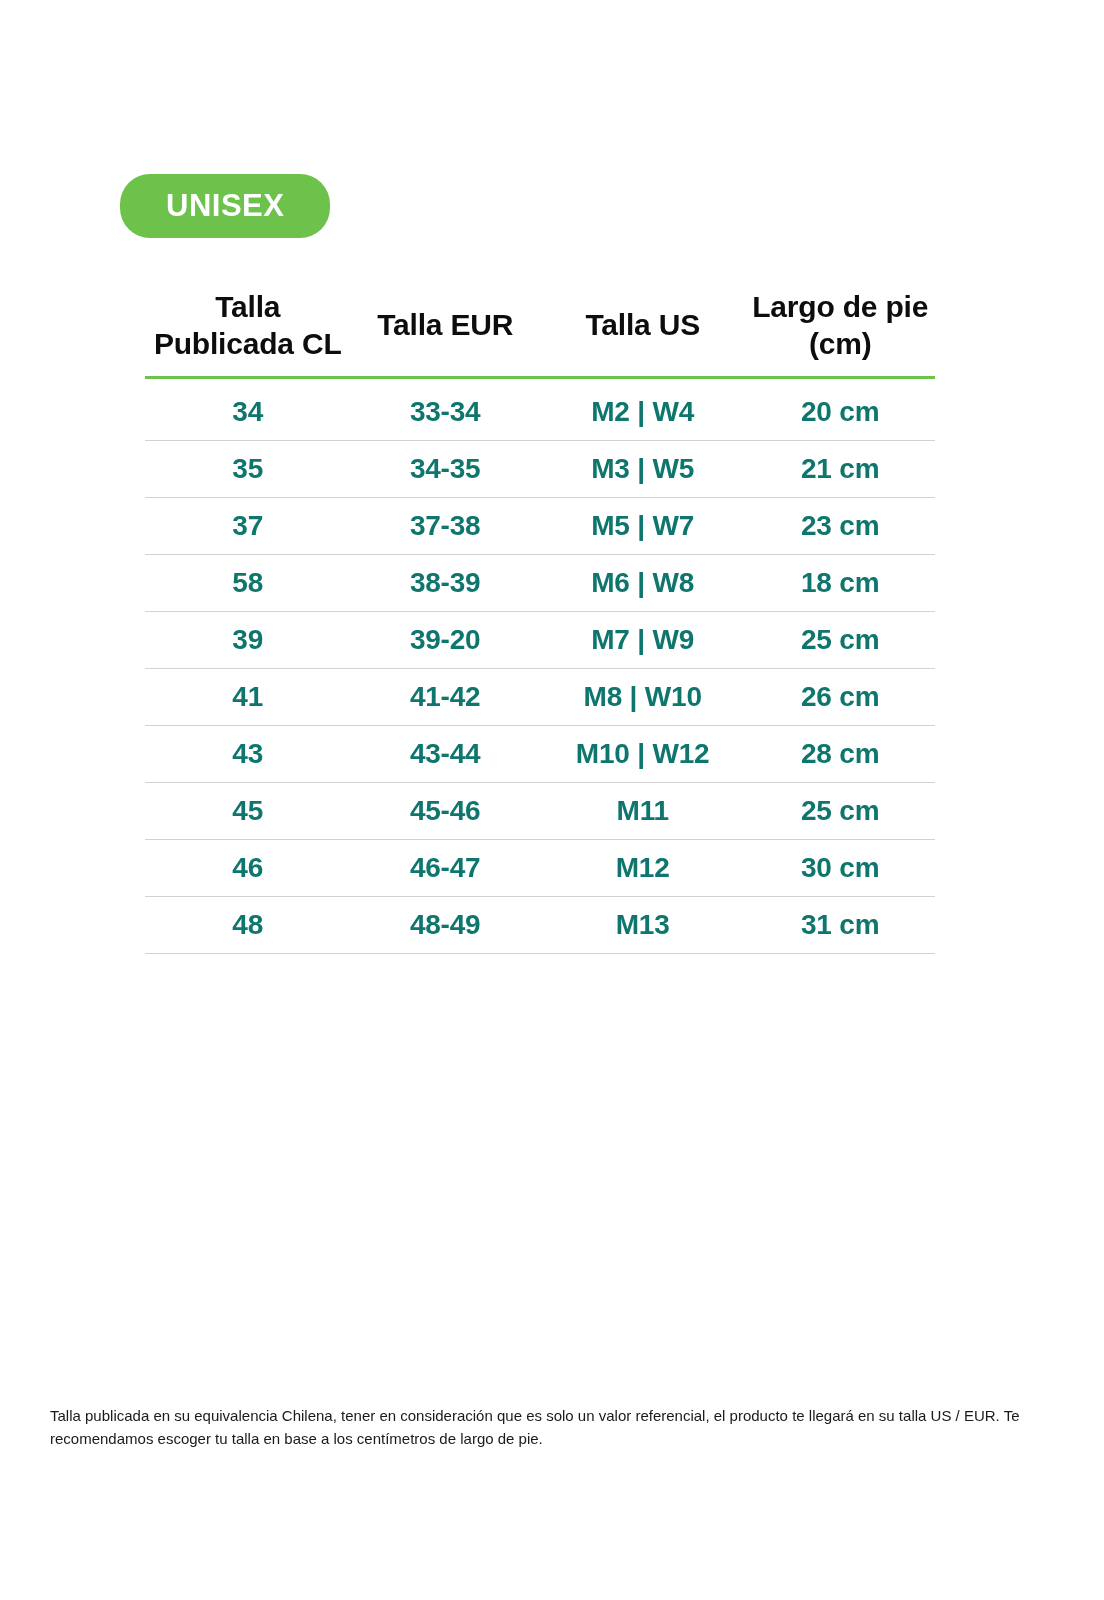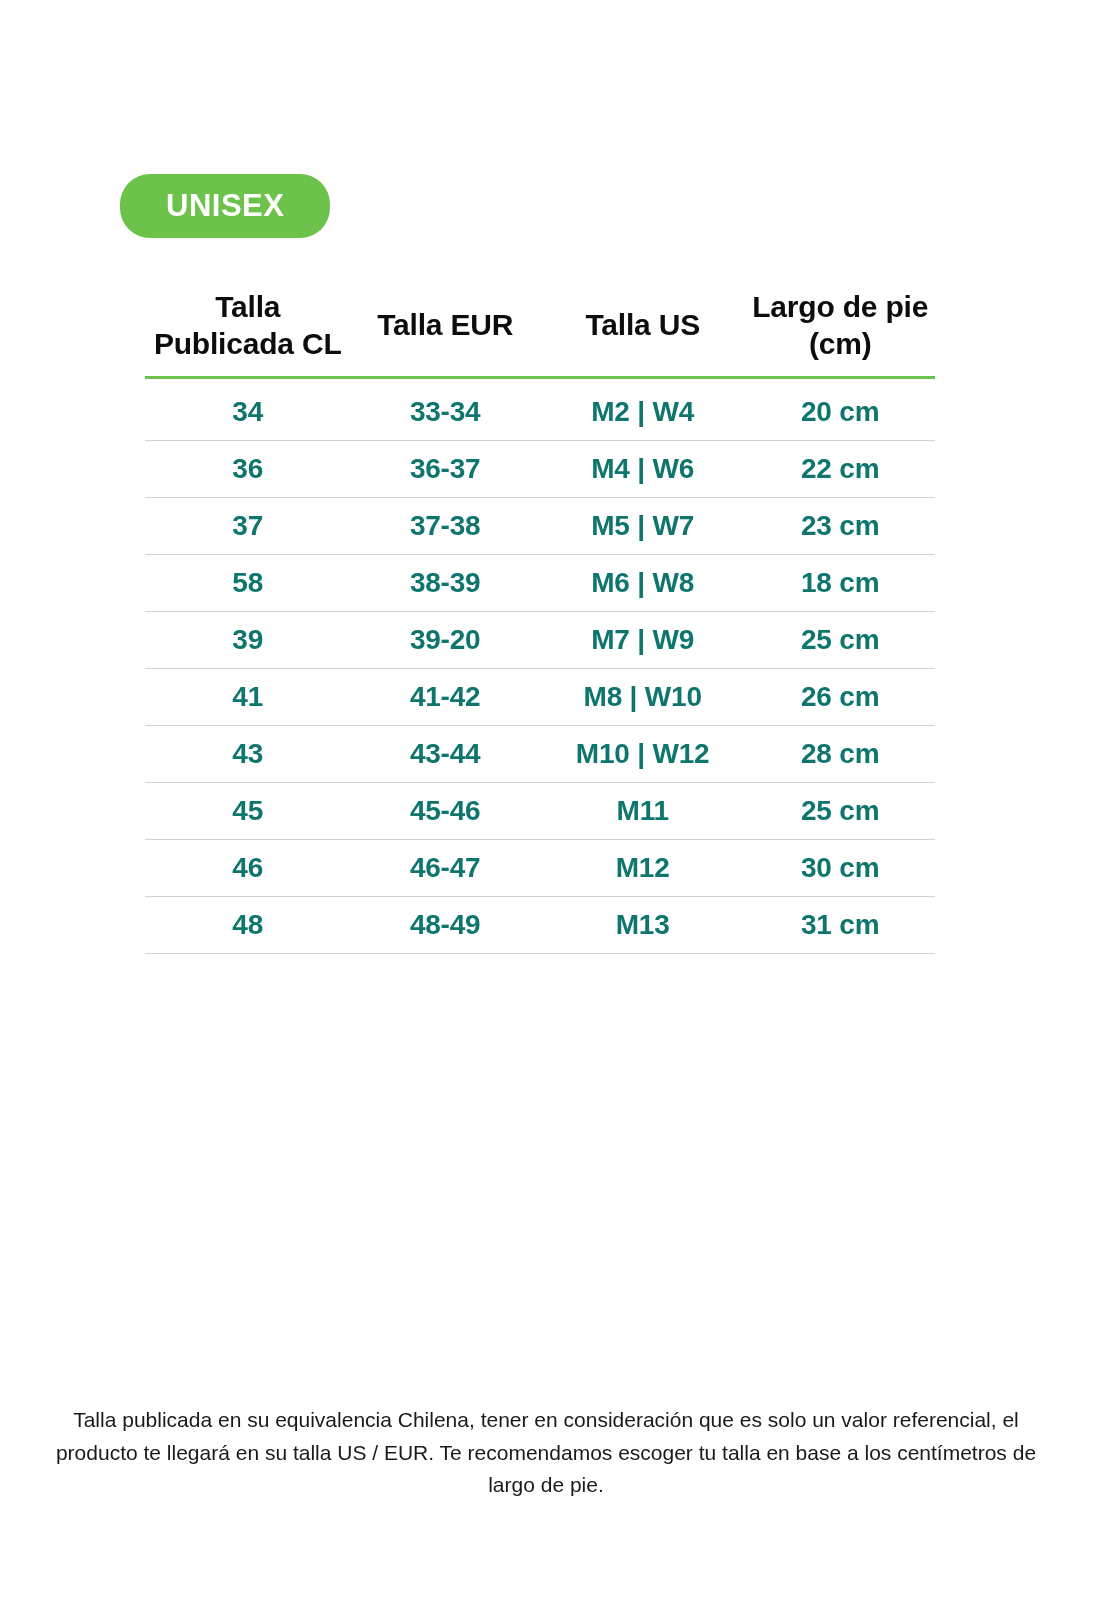--- a/index.html
+++ b/index.html
@@ -89,22 +89,21 @@
   col.c2 { width: 24%; }
   col.c3 { width: 26%; }
   col.c4 { width: 24%; }
 
   
   .footnote {
     position: absolute;
     left: 50px;
     right: 50px;
     top: 1404px;
-    text-align: center;
-    font-size: 21px;
+    font-size: 15px;
     line-height: 1.55;
     color: #1a1a1a;
     font-weight: normal;
   }
 </style>
 </head>
 <body>
 
 <div class="page">
 
@@ -129,24 +128,24 @@
         </tr>
       </thead>
       <tbody>
         <tr>
           <td>34</td>
           <td>33-34</td>
           <td>M2 | W4</td>
           <td>20 cm</td>
         </tr>
         <tr>
-          <td>36</td>
-          <td>36-37</td>
-          <td>M4 | W6</td>
-          <td>22 cm</td>
+          <td>35</td>
+          <td>34-35</td>
+          <td>M3 | W5</td>
+          <td>21 cm</td>
         </tr>
         <tr>
           <td>37</td>
           <td>37-38</td>
           <td>M5 | W7</td>
           <td>23 cm</td>
         </tr>
         <tr>
           <td>58</td>
           <td>38-39</td>

